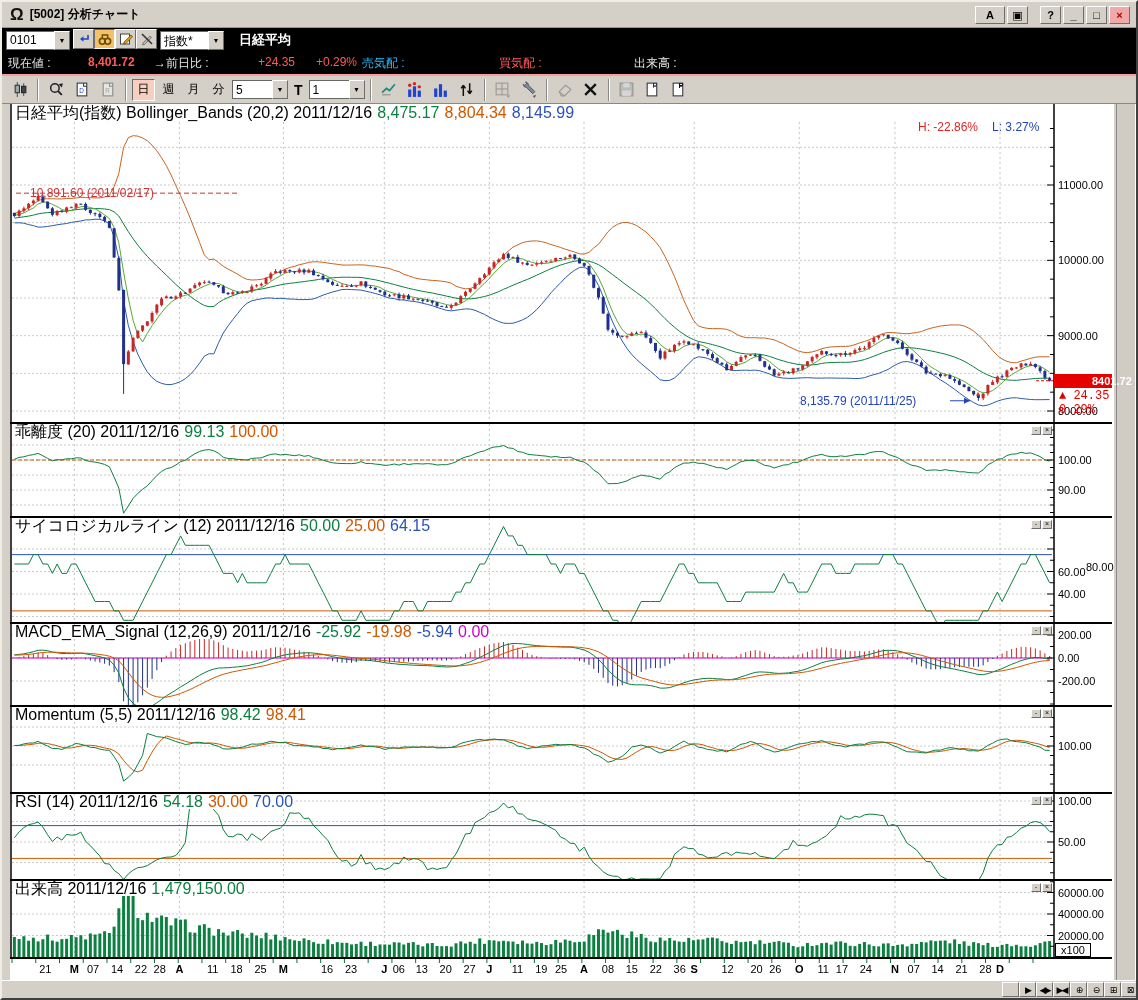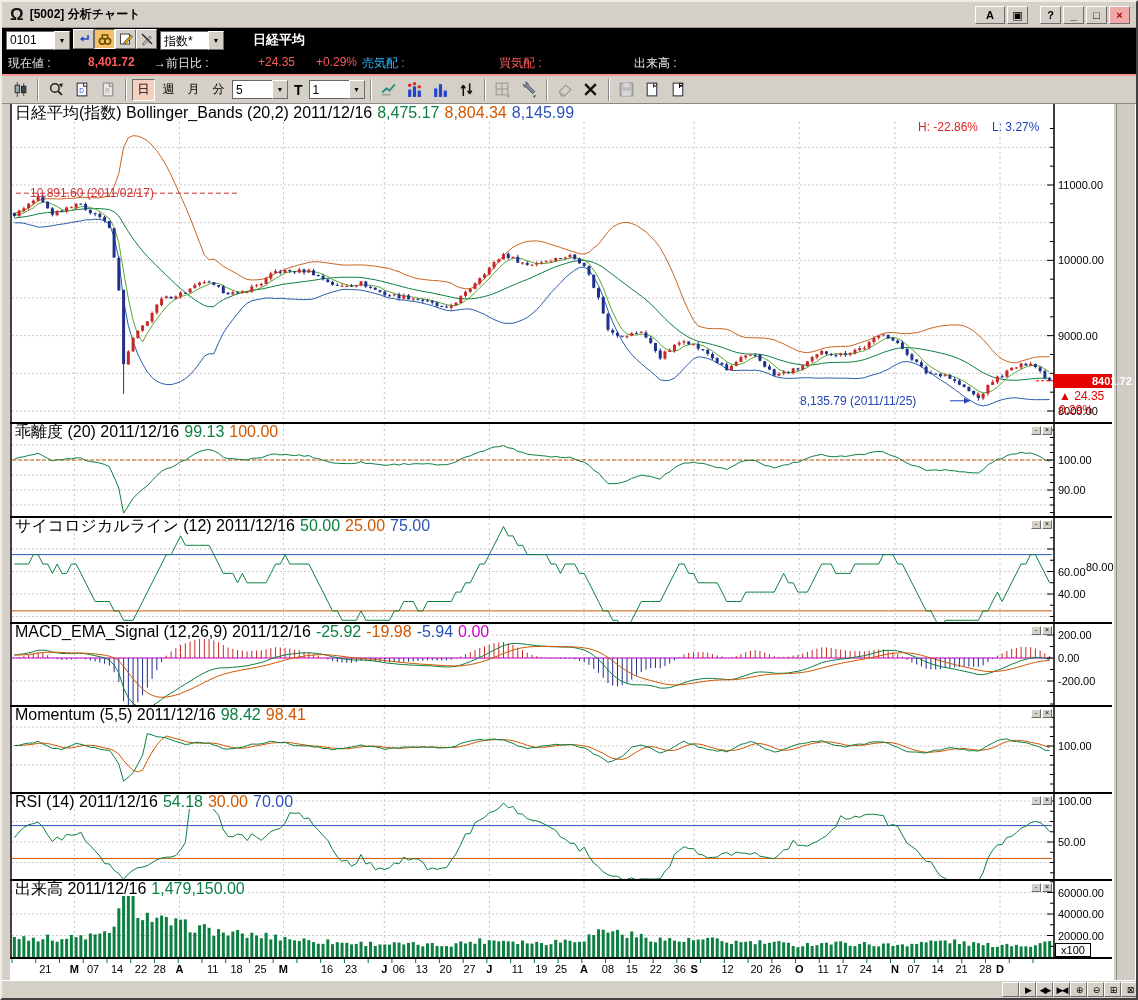--- a/index.html
+++ b/index.html
@@ -17,21 +17,21 @@
   .tbb.close{background:#f0a8a8;color:#b00000;}
   .tb-gap{width:8px;}
   
   .row2{position:absolute;left:0;top:26px;width:100%;height:24px;background:#000;display:flex;align-items:center;padding-left:4px;gap:3px;}
   .combo{display:flex;height:19px;}
   .combo input,.combo .sel{width:48px;height:19px;background:#fff;color:#000;border:1px solid #666;border-right:none;font-size:12px;padding:1px 3px;display:inline-block;line-height:16px;}
   .dd{width:16px;height:19px;background:#d4d0c8;border:1px solid;border-color:#fff #6d6d6d #6d6d6d #fff;font-size:7px;padding:0;color:#000;}
   .sbb{width:21px;height:20px;background:#d4d0c8;border:1px solid;border-color:#fff #6d6d6d #6d6d6d #fff;padding:1px;}
   .sbb.active{background:#f3c169;border-color:#6d6d6d #fff #fff #6d6d6d;}
   .sbb svg{width:14px;height:14px;display:block;margin:auto;}
-  .sym-name{color:#fff;font-weight:bold;font-size:13px;margin-left:26px;}
+  .sym-name{color:#fff;font-weight:bold;font-size:13px;margin-left:12px;}
   
   .row3{position:absolute;left:0;top:50px;width:100%;height:20px;background:#000;font-size:12px;}
   .row3 span{position:absolute;top:3px;white-space:nowrap;}
   .r3-w{color:#e8e8e8;} .r3-r{color:#ff5a5a;} .r3-c{color:#30b8ff;} .r3-price{font-weight:bold;}
   .pinkline{position:absolute;left:0;top:70px;width:100%;height:4px;background:#000;border-top:1px solid #000;}
   .pinkline i{display:block;height:2px;margin-top:1px;background:#ff9a9a;}
   
   .toolbar{position:absolute;left:0;top:74px;width:100%;height:28px;background:#d4d0c8;display:flex;align-items:center;padding-left:6px;gap:2px;border-bottom:1px solid #888;}
   .tbtn{width:24px;height:24px;background:#d4d0c8;border:1px solid #d4d0c8;padding:2px;position:relative;}
   .tbtn svg{width:17px;height:17px;display:block;margin:auto;}
@@ -46,21 +46,21 @@
   #chartSvg{position:absolute;left:0;top:0;}
   .hdr{position:absolute;font-size:16px;color:#000;background:#fff;white-space:nowrap;padding:0 2px;line-height:14px;}
   .hdr b{font-weight:normal;}
   .hdr .hv{margin-left:5px;}
   .ytick{position:absolute;left:1056px;font-size:11px;color:#000;transform:translateY(-50%);white-space:nowrap;}
   .xlab{position:absolute;top:859px;font-size:11px;color:#000;transform:translateX(-50%);white-space:nowrap;}
   .xlab.m{font-weight:bold;}
   .pbtn{position:absolute;width:10px;height:9px;background:#d4d0c8;border:1px solid;border-color:#fff #6d6d6d #6d6d6d #fff;font-size:7px;line-height:6px;text-align:center;padding:0;color:#000;}
   .anno{position:absolute;font-size:12px;white-space:nowrap;}
   .price-box{position:absolute;left:1052px;width:58px;height:14px;background:#e60000;color:#fff;font-size:11px;font-weight:bold;text-align:center;line-height:14px;padding-left:38px;}
-  .price-sub{position:absolute;left:1057px;font-size:12px;color:#e00000;white-space:nowrap;}
+  .price-sub{position:absolute;left:1057px;font-size:12px;color:#e00000;white-space:nowrap;font-family:Liberation Mono, monospace;}
   .x100{position:absolute;left:1053px;top:839px;width:36px;height:14px;background:#fff;border:1px solid #000;font-size:11px;text-align:center;line-height:12px;}
   .vscroll{position:absolute;left:1114px;top:0;width:20px;height:876px;background:#d0ccc4;border-left:1px solid #8a8a8a;border-right:1px solid #fff;}
   
   #bottomRow{position:absolute;left:0;top:978px;width:100%;height:18px;background:#d4d0c8;border-top:1px solid #fff;}
   .bbtn{position:absolute;top:1px;width:17px;height:15px;background:#d4d0c8;border:1px solid;border-color:#fff #6d6d6d #6d6d6d #fff;font-size:9px;line-height:12px;text-align:center;padding:0;color:#000;letter-spacing:-2px;}
 </style>
 </head>
 <body>
 
 <div id="win">
@@ -1350,21 +1350,21 @@
         <line x1="936.0273972602739" y1="855" x2="936.0273972602739" y2="859" stroke="#007733"></line>
         <line x1="959.7716894977168" y1="855" x2="959.7716894977168" y2="859" stroke="#007733"></line>
         <line x1="983.5159817351598" y1="855" x2="983.5159817351598" y2="859" stroke="#007733"></line>
         <line x1="1007.2602739726027" y1="855" x2="1007.2602739726027" y2="859" stroke="#007733"></line>
         <line x1="1031.0045662100456" y1="855" x2="1031.0045662100456" y2="859" stroke="#007733"></line>
       </svg>
       <div class="hdr" style="left: 11px; top: 2px;"><b>日経平均(指数) Bollinger_Bands (20,2) 2011/12/16</b><span class="hv" style="color:#0c8040">8,475.17</span><span class="hv" style="color:#d05800">8,804.34</span><span class="hv" style="color:#2a52b8">8,145.99</span></div>
       <div class="hdr" style="left: 11px; top: 321px;"><b>乖離度 (20) 2011/12/16</b><span class="hv" style="color:#0c8040">99.13</span><span class="hv" style="color:#d05800">100.00</span></div>
       <div class="pbtn" role="button" style="left: 1029px; top: 322px;">-</div>
       <div class="pbtn" role="button" style="left: 1040px; top: 322px;">×</div>
-      <div class="hdr" style="left: 11px; top: 415px;"><b>サイコロジカルライン (12) 2011/12/16</b><span class="hv" style="color:#0c8040">50.00</span><span class="hv" style="color:#d05800">25.00</span><span class="hv" style="color:#2a52b8">75.00</span></div>
+      <div class="hdr" style="left: 11px; top: 415px;"><b>サイコロジカルライン (12) 2011/12/16</b><span class="hv" style="color:#0c8040">50.00</span><span class="hv" style="color:#d05800">25.00</span><span class="hv" style="color:#2a52b8">64.15</span></div>
       <div class="pbtn" role="button" style="left: 1029px; top: 416px;">-</div>
       <div class="pbtn" role="button" style="left: 1040px; top: 416px;">×</div>
       <div class="hdr" style="left: 11px; top: 521px;"><b>MACD_EMA_Signal (12,26,9) 2011/12/16</b><span class="hv" style="color:#0c8040">-25.92</span><span class="hv" style="color:#d05800">-19.98</span><span class="hv" style="color:#2a52b8">-5.94</span><span class="hv" style="color:#cc00cc">0.00</span></div>
       <div class="pbtn" role="button" style="left: 1029px; top: 522px;">-</div>
       <div class="pbtn" role="button" style="left: 1040px; top: 522px;">×</div>
       <div class="hdr" style="left: 11px; top: 604px;"><b>Momentum (5,5) 2011/12/16</b><span class="hv" style="color:#0c8040">98.42</span><span class="hv" style="color:#d05800">98.41</span></div>
       <div class="pbtn" role="button" style="left: 1029px; top: 605px;">-</div>
       <div class="pbtn" role="button" style="left: 1040px; top: 605px;">×</div>
       <div class="hdr" style="left: 11px; top: 691px;"><b>RSI (14) 2011/12/16</b><span class="hv" style="color:#0c8040">54.18</span><span class="hv" style="color:#d05800">30.00</span><span class="hv" style="color:#2a52b8">70.00</span></div>
       <div class="pbtn" role="button" style="left: 1029px; top: 692px;">-</div>

